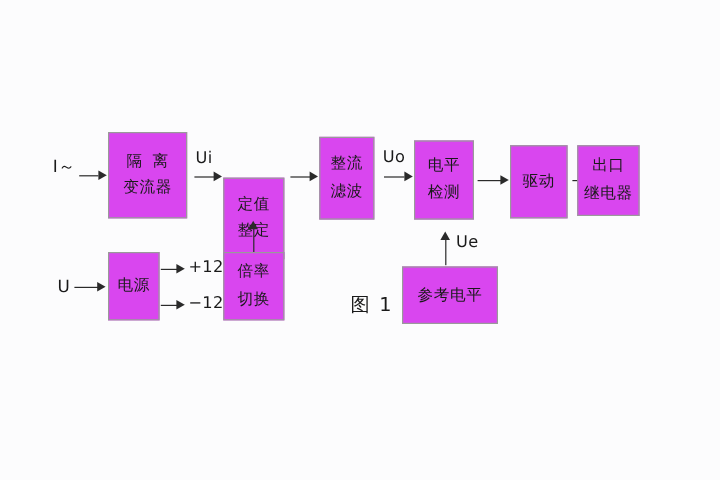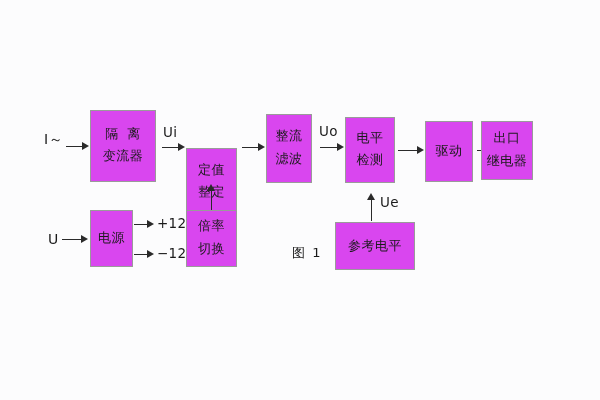--- a/index.html
+++ b/index.html
@@ -43,21 +43,21 @@
   
   .label {
     position: absolute;
     color: #1a1a1a;
     font-size: 13px;
     line-height: 1;
     white-space: nowrap;
   }
   .label.sig { font-size: 13.5px; letter-spacing: 0.3px; }
   .label.src { font-size: 14px; letter-spacing: 0.5px; }
-  .label.cap { font-size: 13px; letter-spacing: 1.5px; }
+  .label.cap { font-size: 16px; letter-spacing: 1.5px; }
   .label.rail { font-size: 13.5px; letter-spacing: 0.3px; }
 
   
   .hline {
     position: absolute;
     height: 0;
     border-top: 1.6px solid #2a2a2a;
   }
   .vline {
     position: absolute;

